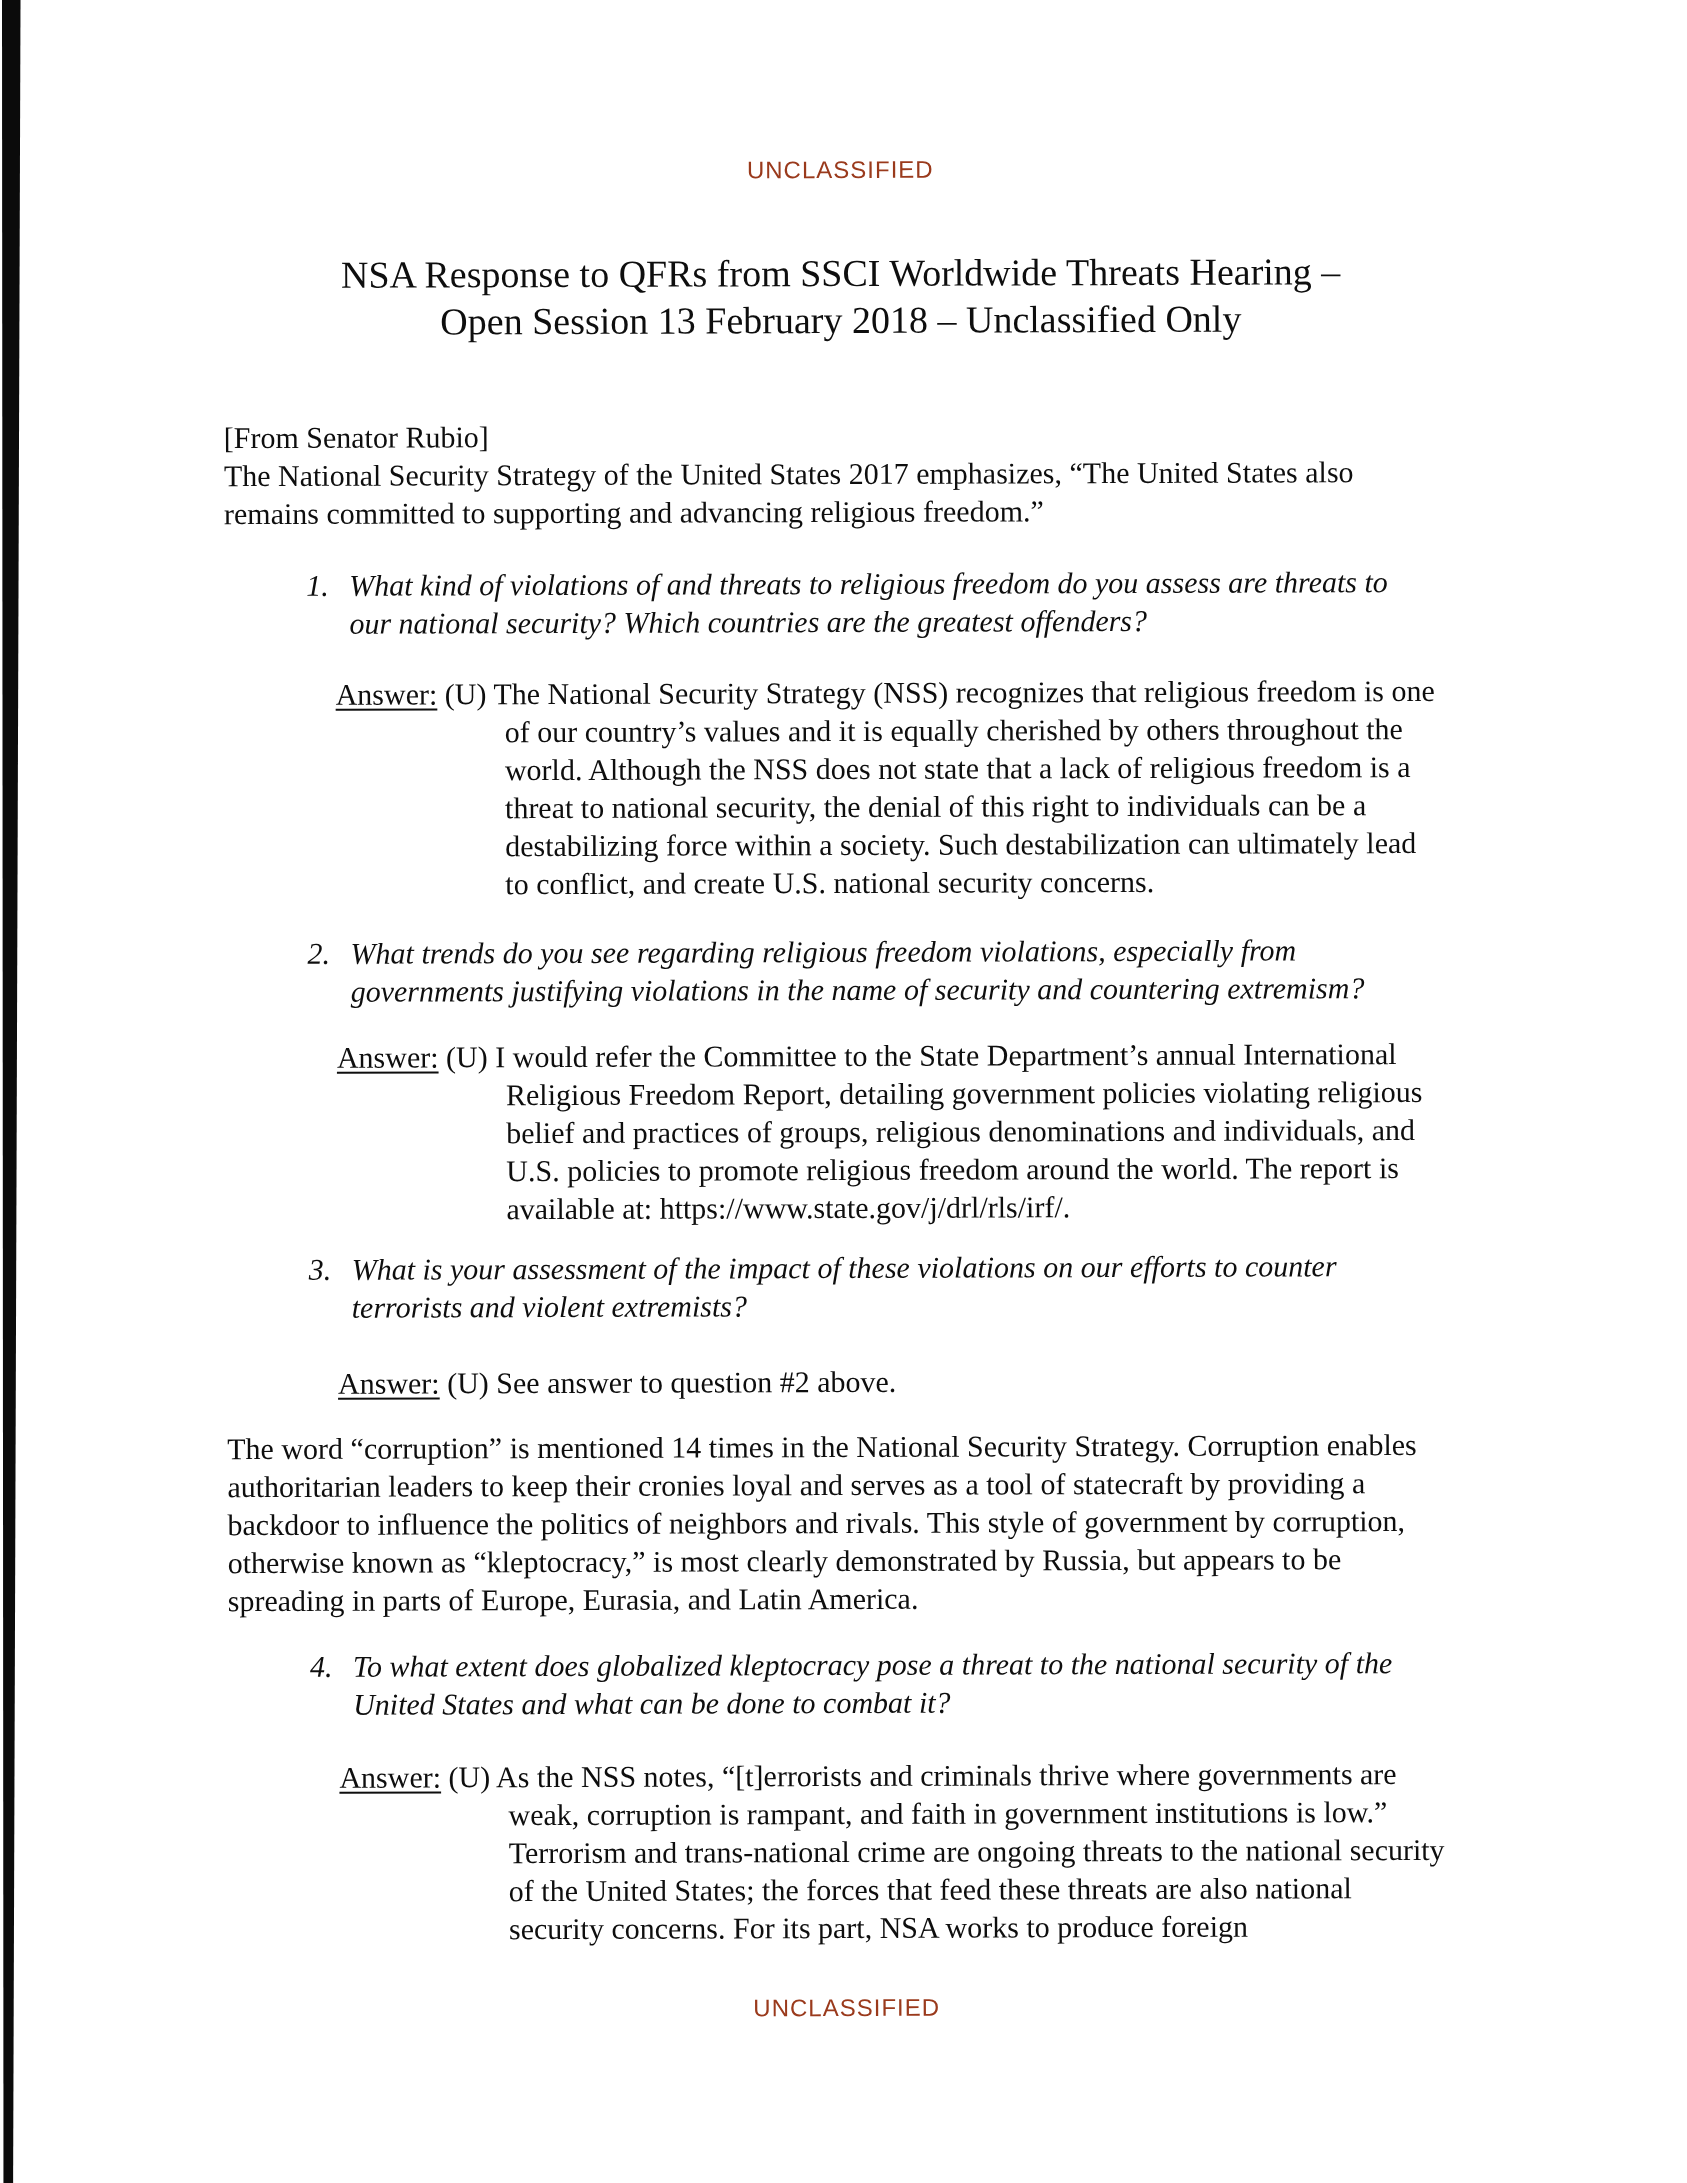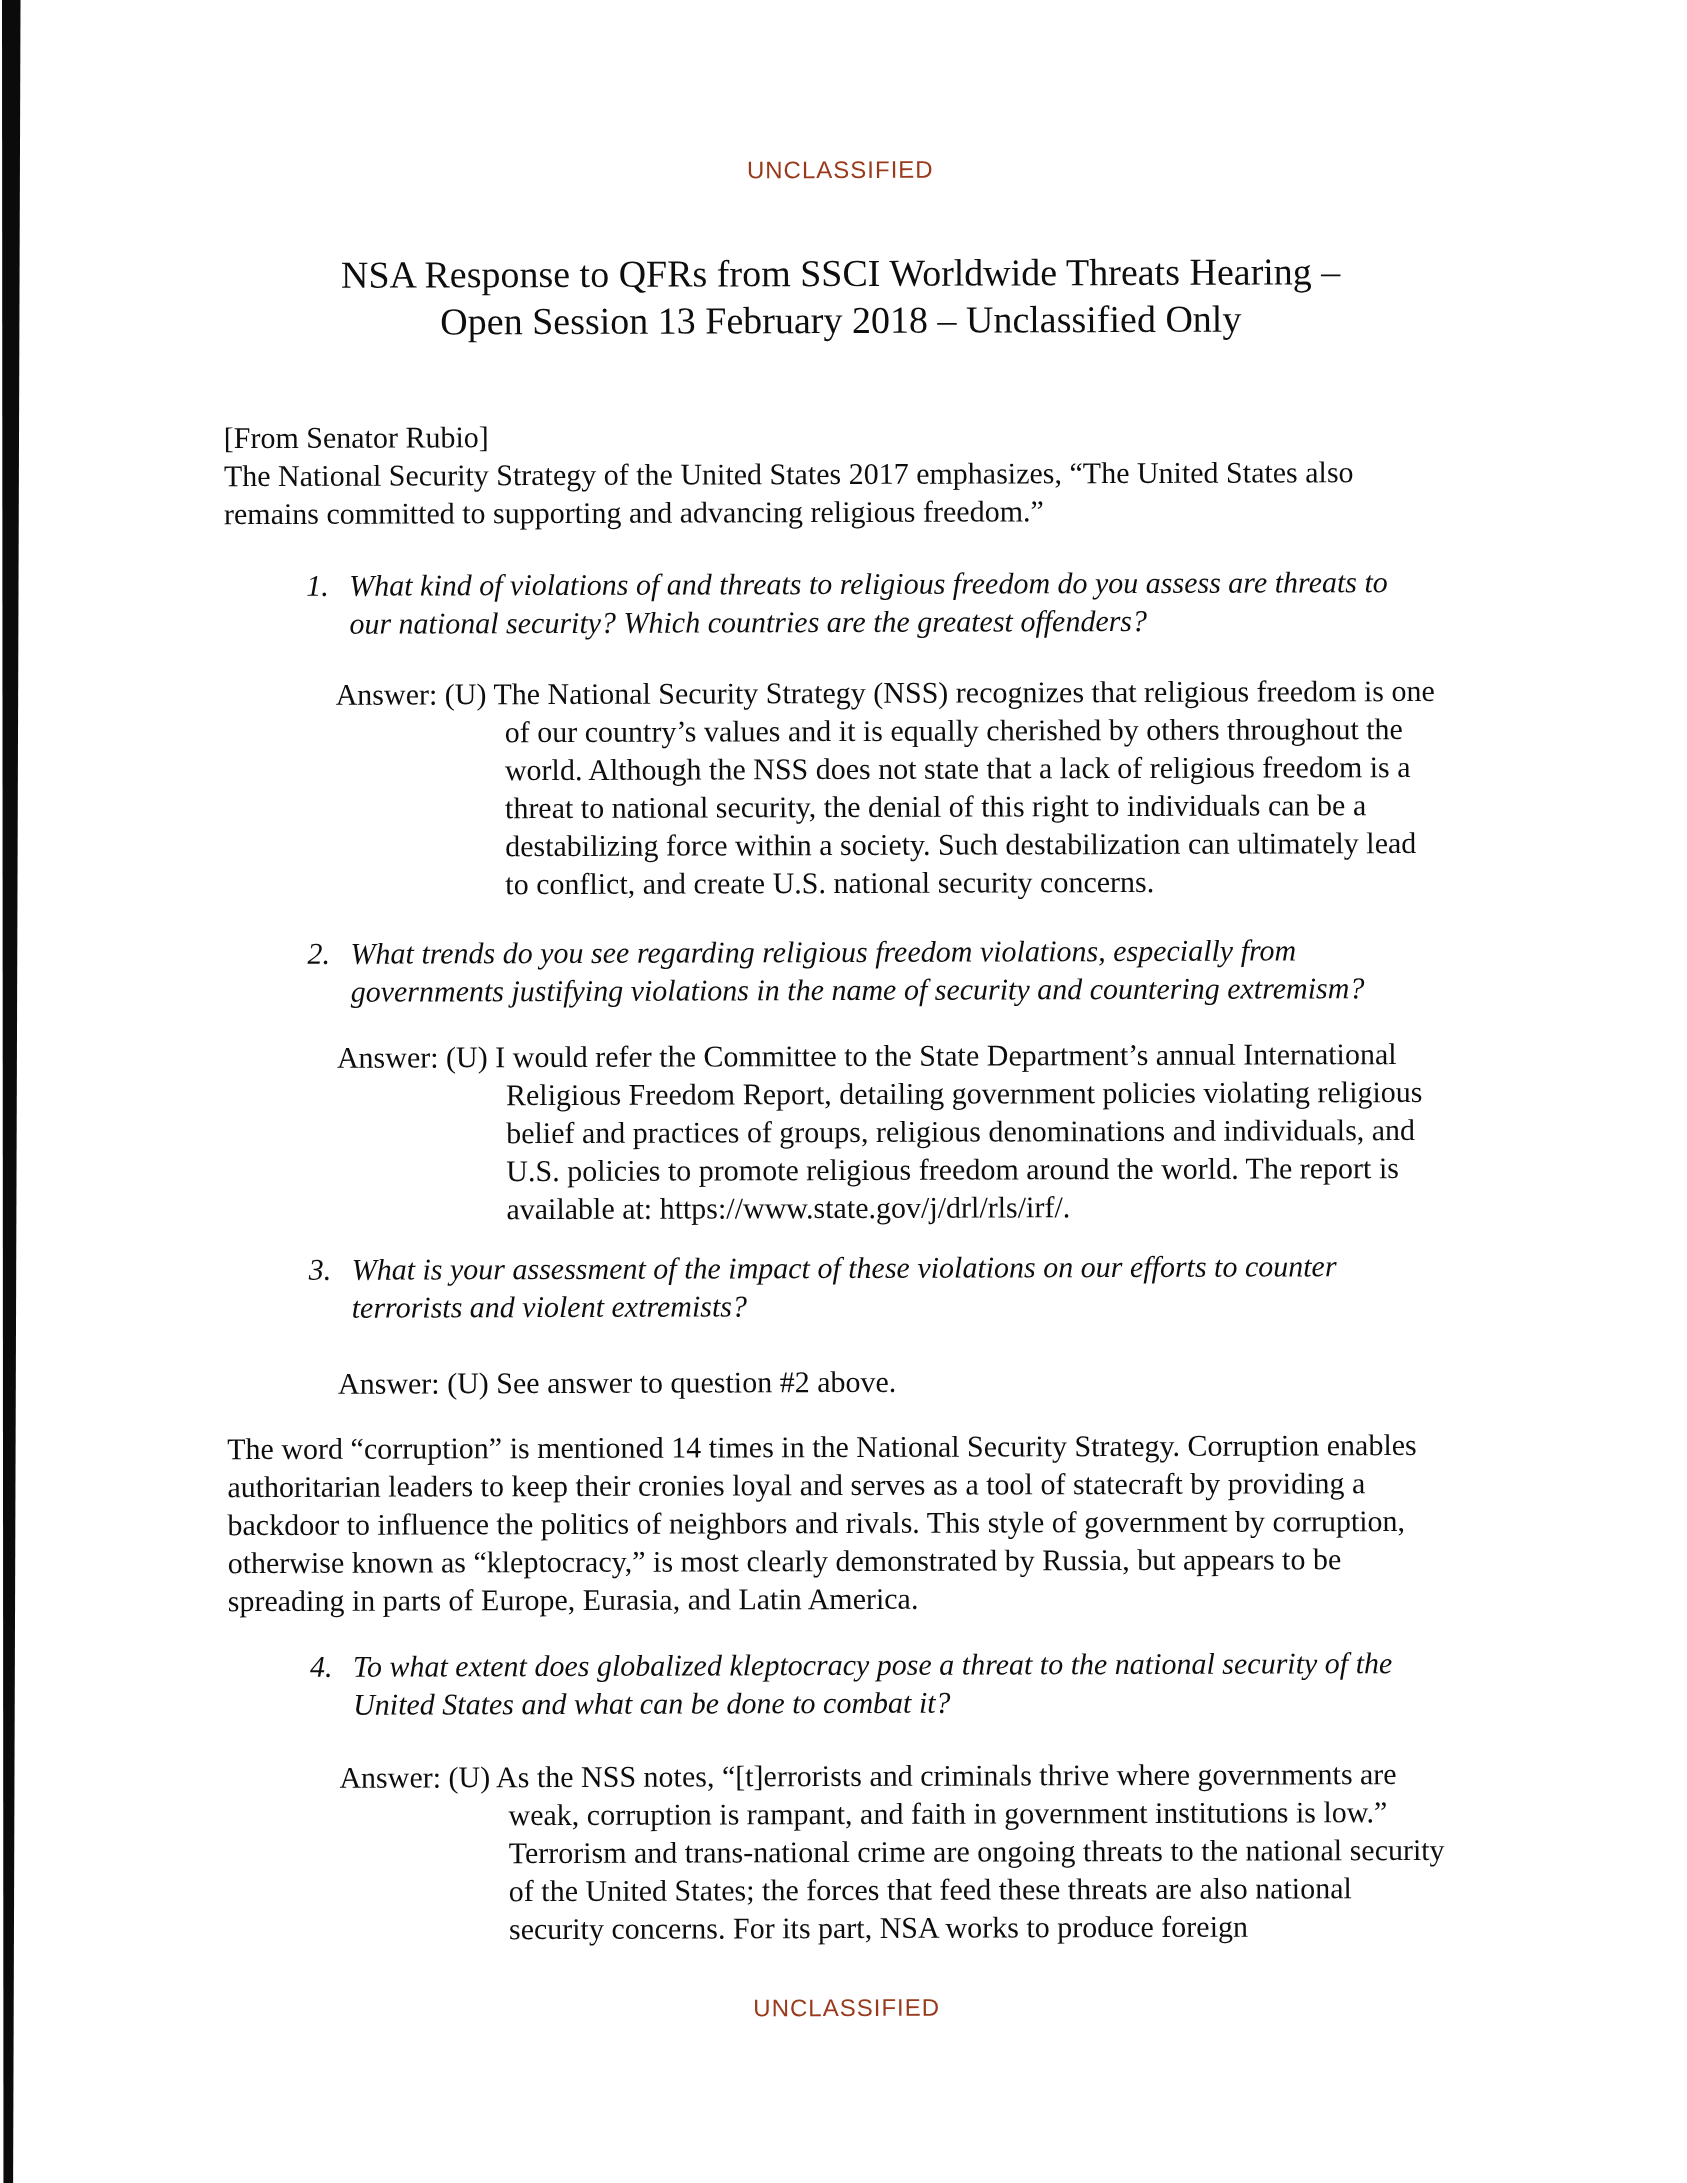--- a/index.html
+++ b/index.html
@@ -84,20 +84,21 @@
     left: 506px;
     width: 939px;
     text-indent: -169px;
   }
   .a1 { top: 674px; }
   .a2 { top: 1037px; }
   .a3 { top: 1363px; }
   .a4 { top: 1757px; }
 
   .answer-label {
+    text-decoration: underline;
     text-decoration-thickness: 2px;
     text-underline-offset: 4px;
   }
 
   .corruption { top: 1428px; }
 </style>
 </head>
 <body>
 
 <div class="page">

